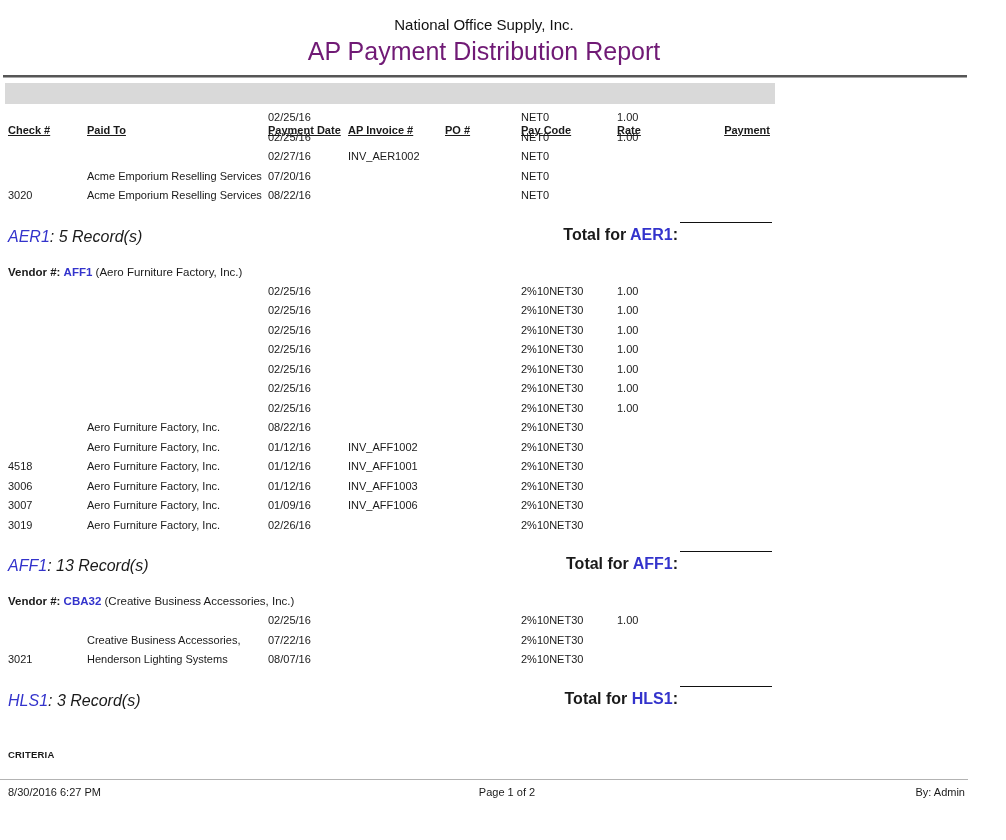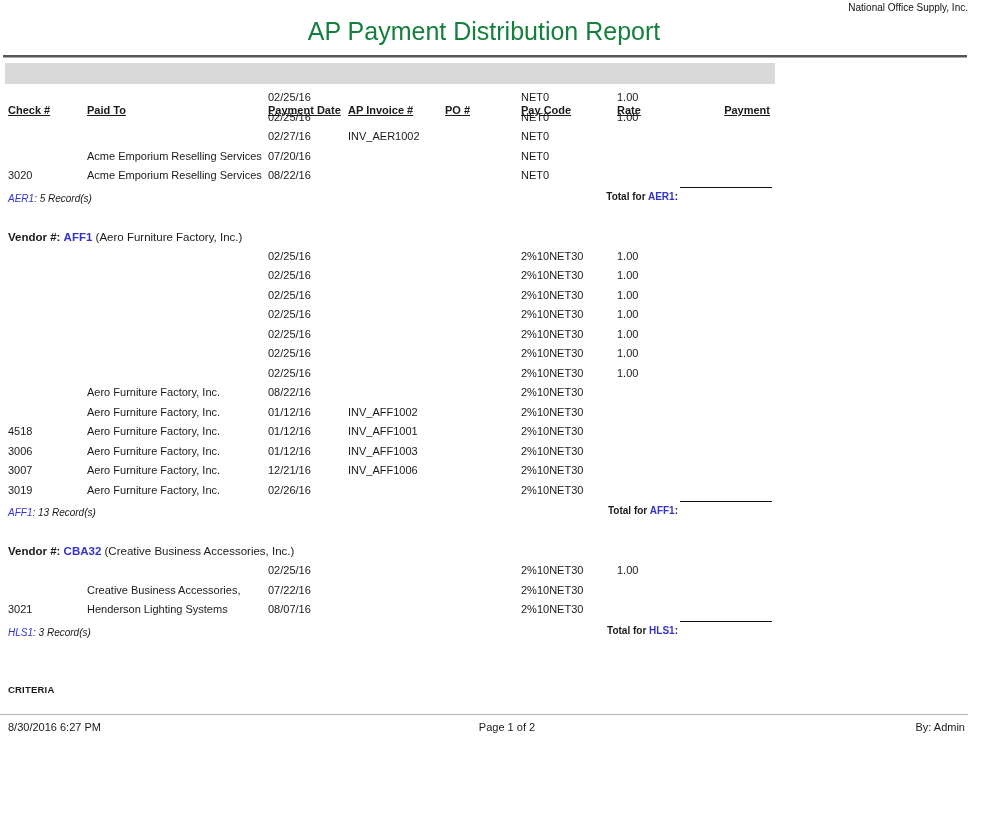--- a/index.html
+++ b/index.html
@@ -1,22 +1,22 @@
 <!DOCTYPE html>
 <html><head>
 <meta charset="utf-8">
 <style>
   * { margin:0; padding:0; box-sizing:border-box; }
   html,body { width:1006px; height:840px; background:#ffffff;
     font-family:"Liberation Sans", sans-serif; color:#1a1a1a; overflow:hidden; }
   .page { position:relative; width:1006px; height:840px; }
   .content { position:relative; width:968px; }
 
-  .company { padding-top:2px; text-align:right; font-size:10px; color:#111; }
-  .title   { margin-top:4px; text-align:center; font-size:25px; color:#15803d; }
+  .company { padding-top:16px; text-align:center; font-size:15px; color:#111; }
+  .title   { margin-top:4px; text-align:center; font-size:25px; color:#701a75; }
 
   .rule-double { margin:9px 0 0 3px; width:964px; height:2px;
     border-top:2.5px solid #565656; border-bottom:1.5px solid #a8a8a8; }
 
   .grid-row { display:grid;
     grid-template-columns:79px 181px 80px 97px 76px 96px 55px 98px;
     padding:0 5px 0 3px; width:770px; }
 
   .colhdr { margin:5px 0 0 5px; height:21px; background:#d9d9d9;
     align-items:center; font-size:11px; font-weight:bold; }
@@ -28,22 +28,22 @@
 
   .vendor-line { margin:5px 0 0 8px; font-size:11.5px; }
   .vendor-line .vlabel { font-weight:bold; }
   .vendor-line .vcode  { font-weight:bold; color:#3333cc; }
 
   .rows { margin-top:6px; }
   .row { margin-left:5px; font-size:11px; line-height:14px; }
   .row > div { min-height:19.5px; }
   .row .c-payment { text-align:right; }
 
-  .summary-row { position:relative; margin:3px 0 0 8px; width:762px; height:17px;
-    font-size:10px; }
+  .summary-row { position:relative; margin:18px 0 0 8px; width:762px; height:17px;
+    font-size:16px; }
   .summary-left { position:absolute; left:0; top:2px; font-style:italic; }
   .summary-left .scode { color:#3333cc; }
   .total-label { position:absolute; right:92px; top:0; font-weight:bold;
     white-space:nowrap; }
   .total-label .tcode { color:#3333cc; }
   .total-line { position:absolute; left:672px; top:-4px; width:92px;
     border-top:1px solid #111; }
 
   .report-summary { position:relative; margin:46px 0 0 8px; width:762px;
     height:20px; font-size:11px; }
@@ -271,21 +271,21 @@
     <div>INV_AFF1003</div>
     <div></div>
     <div>2%10NET30</div>
     <div></div>
     <div class="c-payment"></div>
   </div>
 
   <div class="grid-row row">
     <div>3007</div>
     <div>Aero Furniture Factory, Inc.</div>
-    <div>12/21/16</div>
+    <div>01/09/16</div>
     <div>INV_AFF1006</div>
     <div></div>
     <div>2%10NET30</div>
     <div></div>
     <div class="c-payment"></div>
   </div>
 
   <div class="grid-row row">
     <div>3019</div>
     <div>Aero Furniture Factory, Inc.</div>

